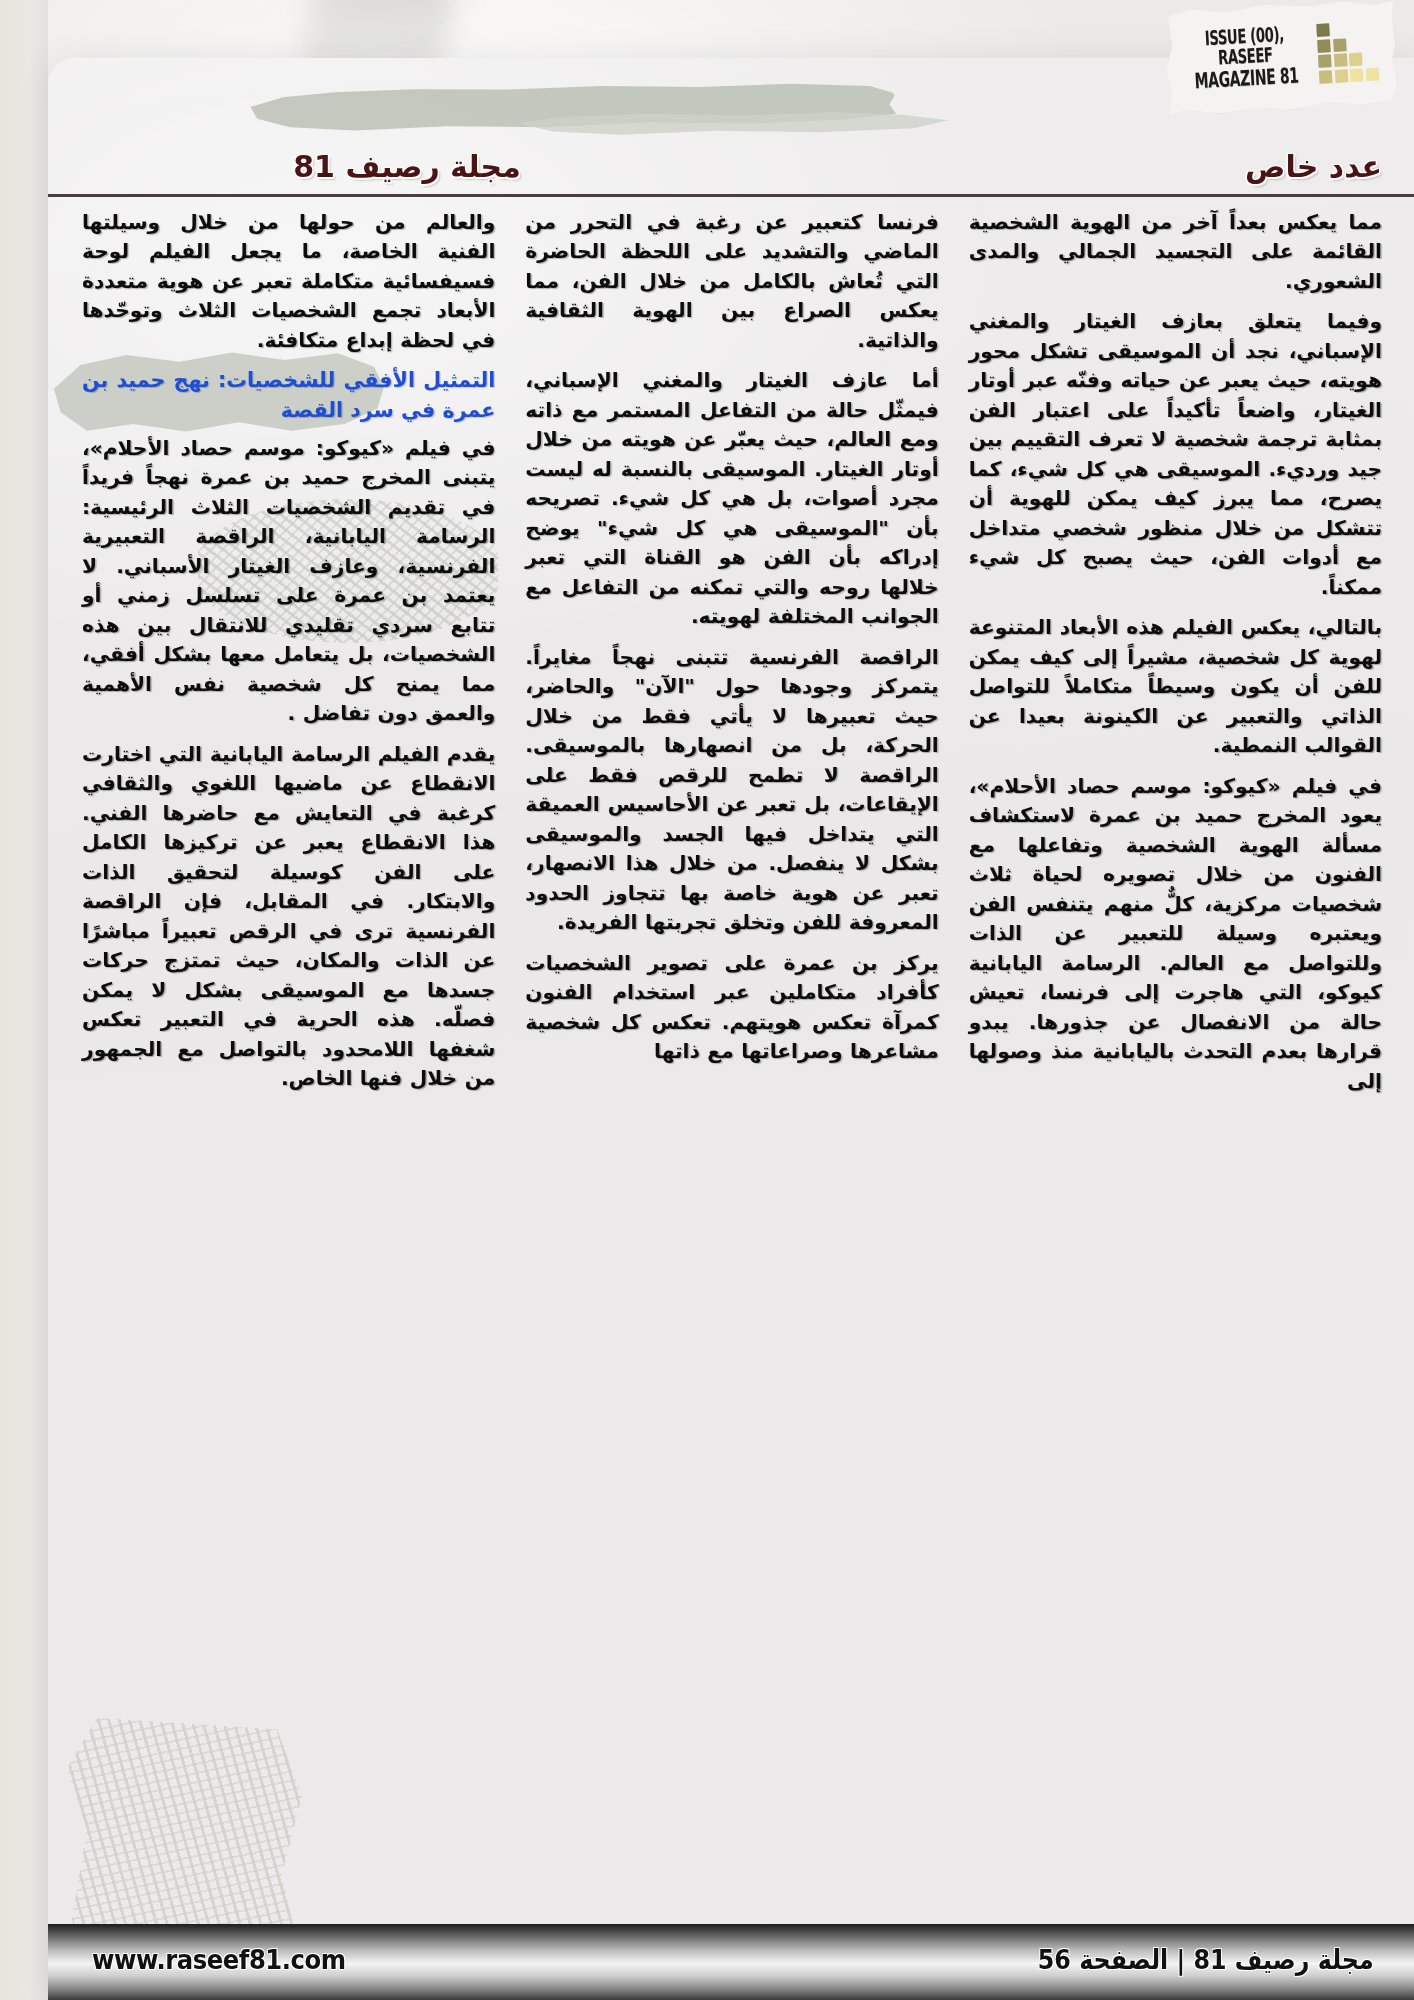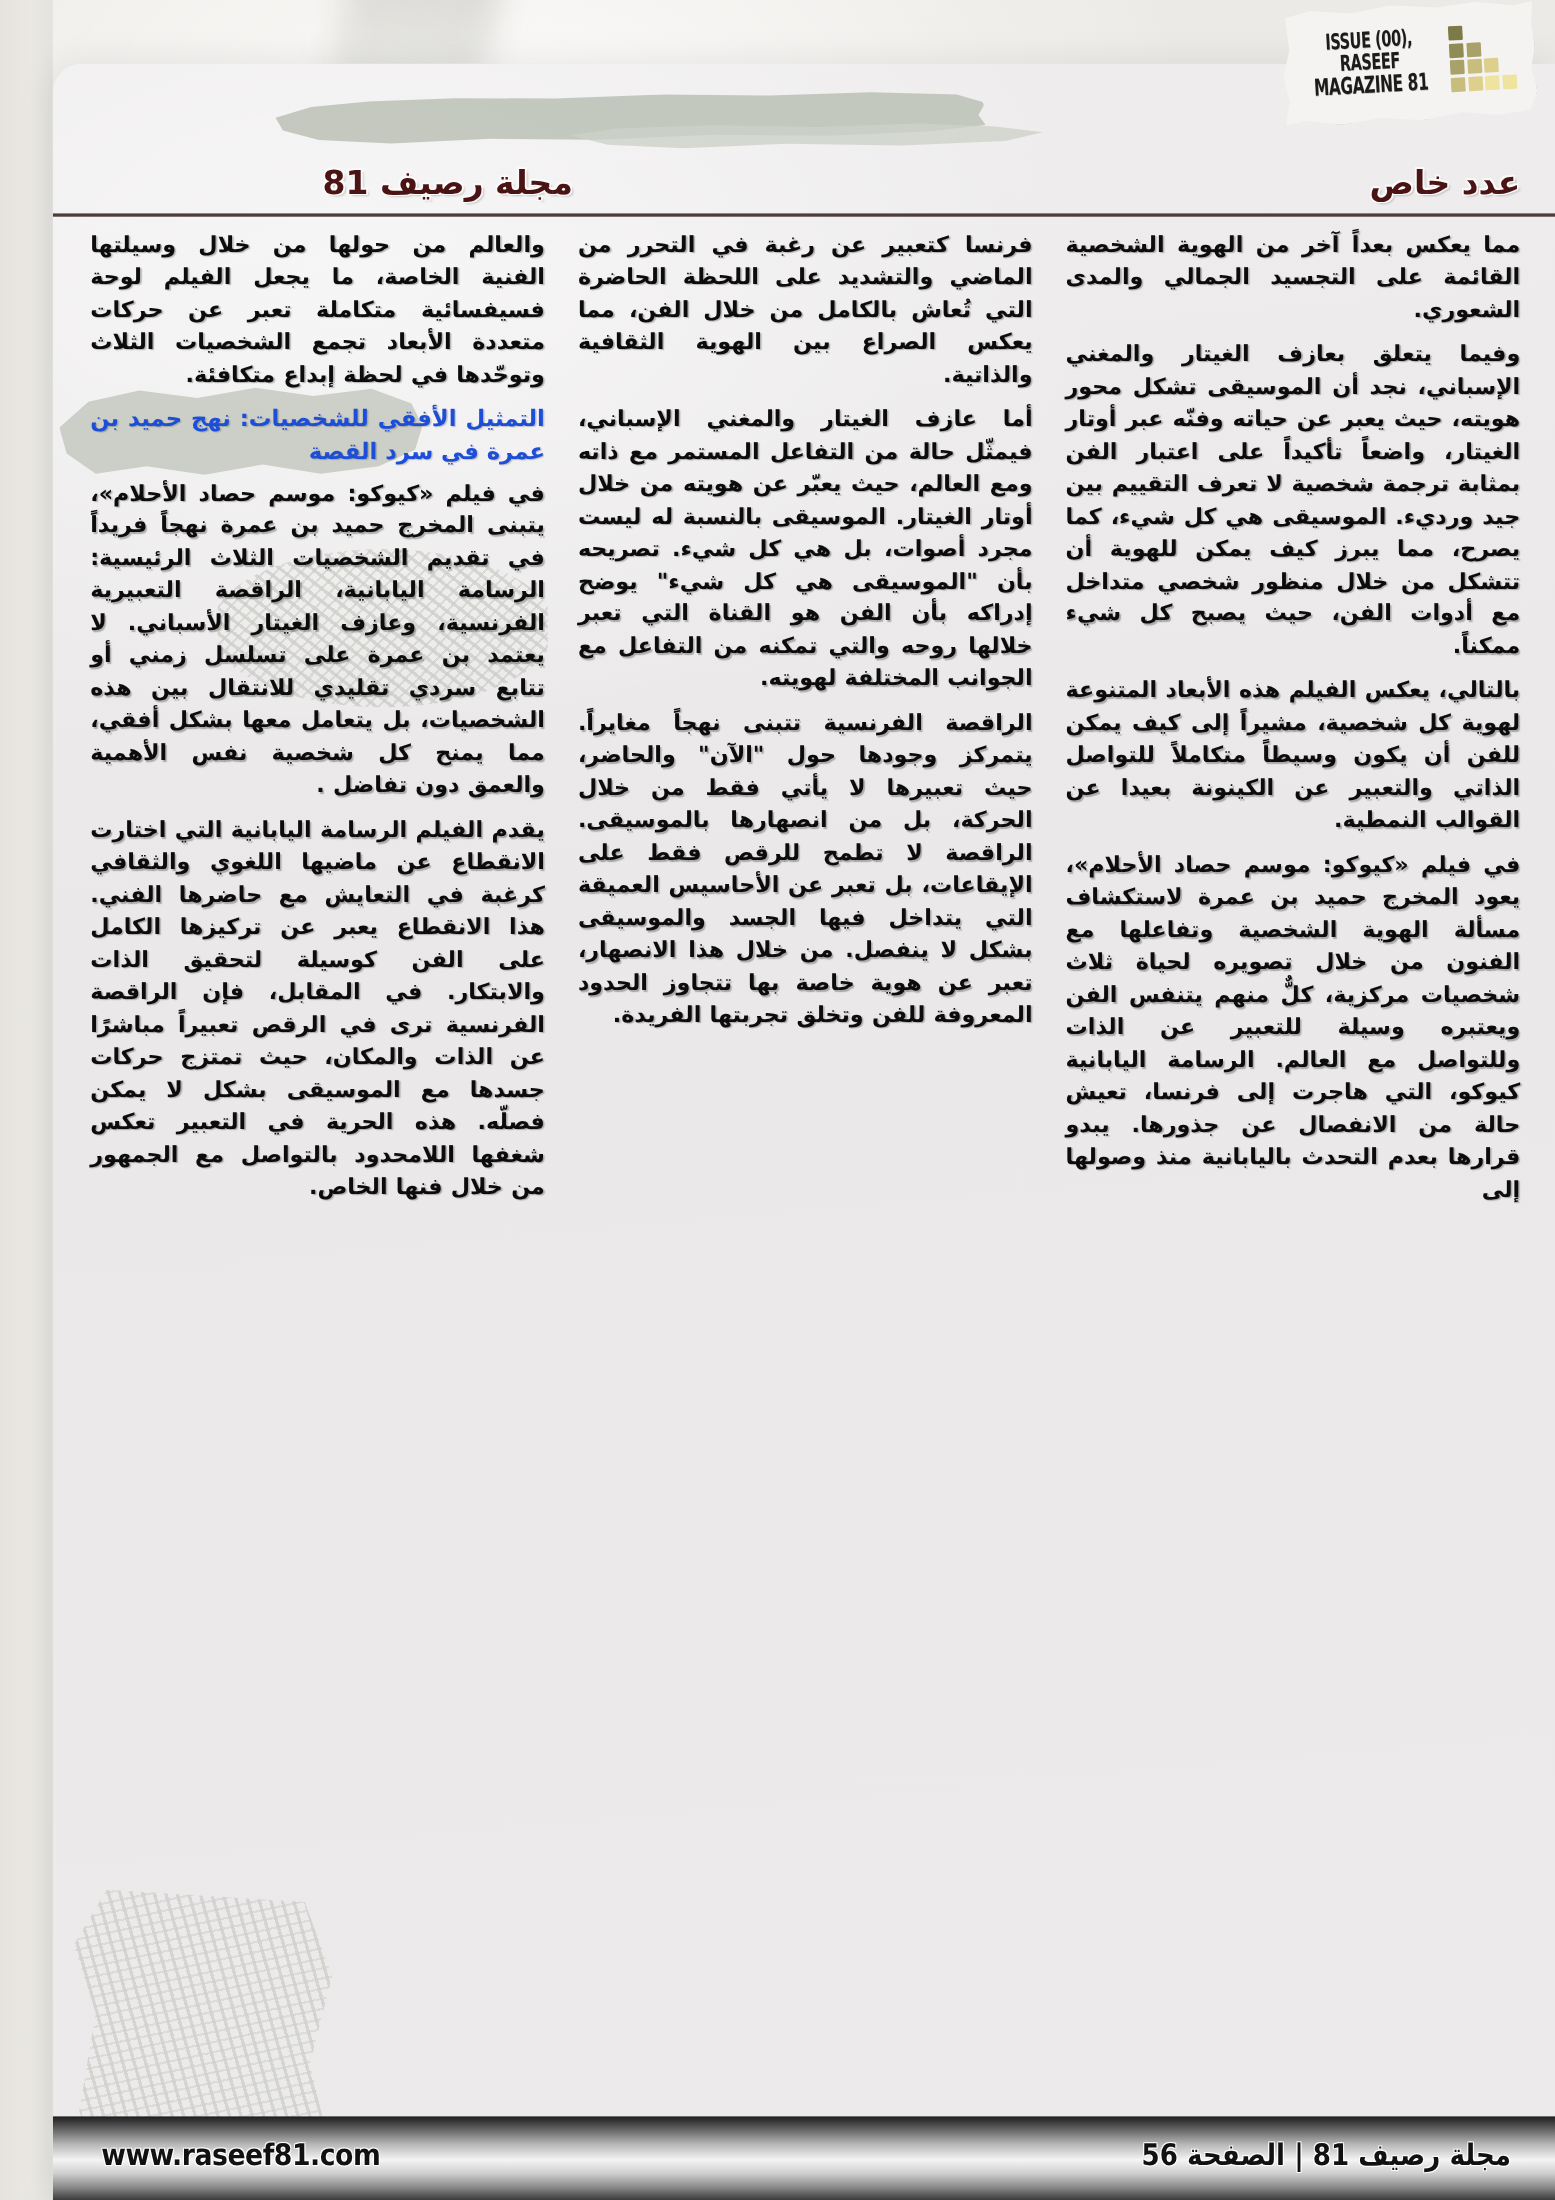--- a/index.html
+++ b/index.html
@@ -321,23 +321,24 @@
         <div class="column">
           <p class="para">مما يعكس بعداً آخر من الهوية الشخصية القائمة على التجسيد الجمالي والمدى الشعوري.</p>
           <p class="para">وفيما يتعلق بعازف الغيتار والمغني الإسباني، نجد أن الموسيقى تشكل محور هويته، حيث يعبر عن حياته وفنّه عبر أوتار الغيتار، واضعاً تأكيداً على اعتبار الفن بمثابة ترجمة شخصية لا تعرف التقييم بين جيد ورديء. الموسيقى هي كل شيء، كما يصرح، مما يبرز كيف يمكن للهوية أن تتشكل من خلال منظور شخصي متداخل مع أدوات الفن، حيث يصبح كل شيء ممكناً.</p>
           <p class="para">بالتالي، يعكس الفيلم هذه الأبعاد المتنوعة لهوية كل شخصية، مشيراً إلى كيف يمكن للفن أن يكون وسيطاً متكاملاً للتواصل الذاتي والتعبير عن الكينونة بعيدا عن القوالب النمطية.</p>
           <p class="para">في فيلم «كيوكو: موسم حصاد الأحلام»، يعود المخرج حميد بن عمرة لاستكشاف مسألة الهوية الشخصية وتفاعلها مع الفنون من خلال تصويره لحياة ثلاث شخصيات مركزية، كلٌّ منهم يتنفس الفن ويعتبره وسيلة للتعبير عن الذات وللتواصل مع العالم. الرسامة اليابانية كيوكو، التي هاجرت إلى فرنسا، تعيش حالة من الانفصال عن جذورها. يبدو قرارها بعدم التحدث باليابانية منذ وصولها إلى</p>
         </div>
         <div class="column">
           <p class="para">فرنسا كتعبير عن رغبة في التحرر من الماضي والتشديد على اللحظة الحاضرة التي تُعاش بالكامل من خلال الفن، مما يعكس الصراع بين الهوية الثقافية والذاتية.</p>
           <p class="para">أما عازف الغيتار والمغني الإسباني، فيمثّل حالة من التفاعل المستمر مع ذاته ومع العالم، حيث يعبّر عن هويته من خلال أوتار الغيتار. الموسيقى بالنسبة له ليست مجرد أصوات، بل هي كل شيء. تصريحه بأن "الموسيقى هي كل شيء" يوضح إدراكه بأن الفن هو القناة التي تعبر خلالها روحه والتي تمكنه من التفاعل مع الجوانب المختلفة لهويته.</p>
           <p class="para">الراقصة الفرنسية تتبنى نهجاً مغايراً. يتمركز وجودها حول "الآن" والحاضر، حيث تعبيرها لا يأتي فقط من خلال الحركة، بل من انصهارها بالموسيقى. الراقصة لا تطمح للرقص فقط على الإيقاعات، بل تعبر عن الأحاسيس العميقة التي يتداخل فيها الجسد والموسيقى بشكل لا ينفصل. من خلال هذا الانصهار، تعبر عن هوية خاصة بها تتجاوز الحدود المعروفة للفن وتخلق تجربتها الفريدة.</p>
+          <p class="para">يركز بن عمرة على تصوير الشخصيات كأفراد متكاملين عبر استخدام الفنون كمرآة تعكس هويتهم. تعكس كل شخصية مشاعرها وصراعاتها مع ذاتها</p>
         </div>
         <div class="column">
-          <p class="para">والعالم من حولها من خلال وسيلتها الفنية الخاصة، ما يجعل الفيلم لوحة فسيفسائية متكاملة تعبر عن حركات متعددة الأبعاد تجمع الشخصيات الثلاث وتوحّدها في لحظة إبداع متكافئة.</p>
+          <p class="para">والعالم من حولها من خلال وسيلتها الفنية الخاصة، ما يجعل الفيلم لوحة فسيفسائية متكاملة تعبر عن هوية متعددة الأبعاد تجمع الشخصيات الثلاث وتوحّدها في لحظة إبداع متكافئة.</p>
           <h3 class="subhead">التمثيل الأفقي للشخصيات: نهج حميد بن عمرة في سرد القصة</h3>
           <p class="para">في فيلم «كيوكو: موسم حصاد الأحلام»، يتبنى المخرج حميد بن عمرة نهجاً فريداً في تقديم الشخصيات الثلاث الرئيسية: الرسامة اليابانية، الراقصة التعبيرية الفرنسية، وعازف الغيتار الأسباني. لا يعتمد بن عمرة على تسلسل زمني أو تتابع سردي تقليدي للانتقال بين هذه الشخصيات، بل يتعامل معها بشكل أفقي، مما يمنح كل شخصية نفس الأهمية والعمق دون تفاضل .</p>
           <p class="para">يقدم الفيلم الرسامة اليابانية التي اختارت الانقطاع عن ماضيها اللغوي والثقافي كرغبة في التعايش مع حاضرها الفني. هذا الانقطاع يعبر عن تركيزها الكامل على الفن كوسيلة لتحقيق الذات والابتكار. في المقابل، فإن الراقصة الفرنسية ترى في الرقص تعبيراً مباشرًا عن الذات والمكان، حيث تمتزج حركات جسدها مع الموسيقى بشكل لا يمكن فصلّه. هذه الحرية في التعبير تعكس شغفها اللامحدود بالتواصل مع الجمهور من خلال فنها الخاص.</p>
         </div>
       </div>
 
     <div class="footer">
       <div class="footer-text">مجلة رصيف 81 | الصفحة 56</div>
       <div class="footer-text footer-url">www.raseef81.com</div>
     </div>

